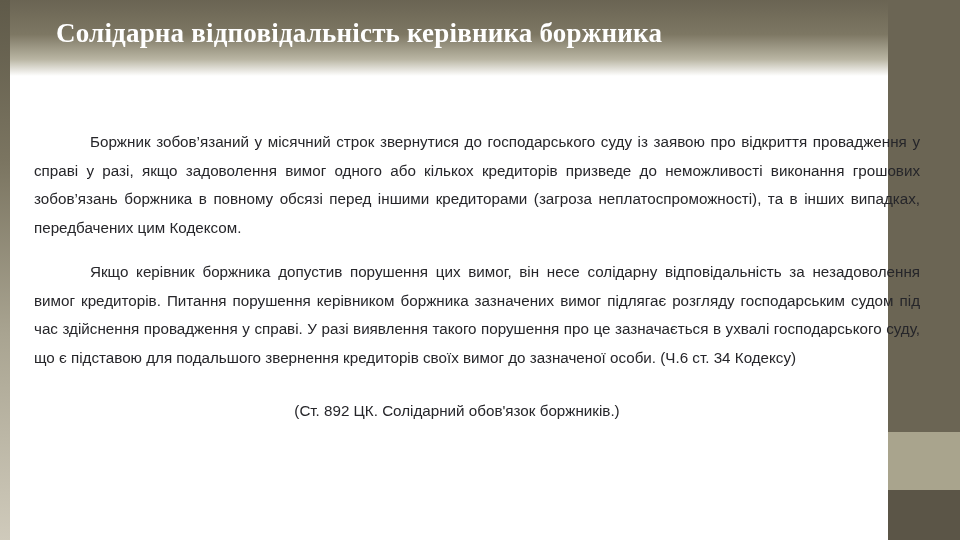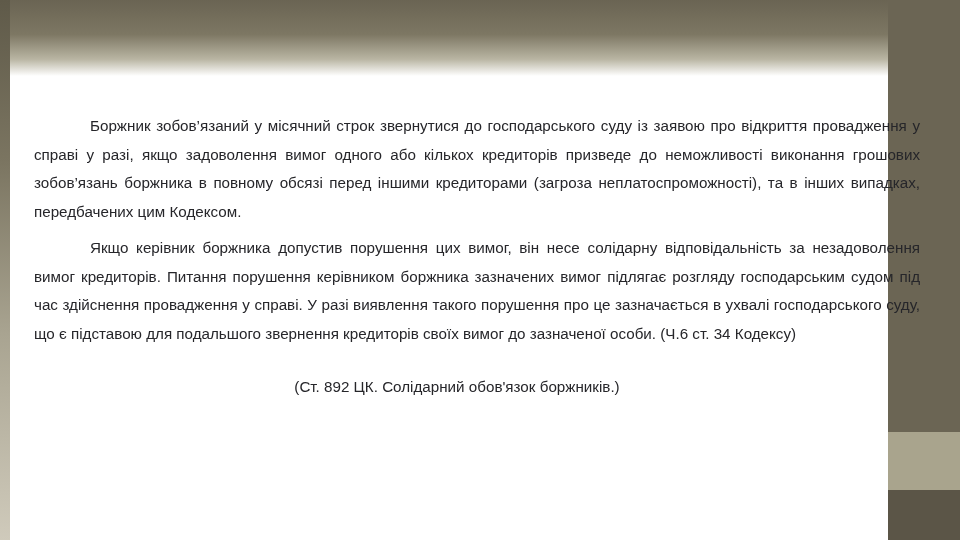--- a/index.html
+++ b/index.html
@@ -77,21 +77,21 @@
     top: 112px;
     width: 886px;
   }
   .para {
     color: #26262a;
     font-size: 15.2px;
     line-height: 28.5px;
     text-align: justify;
     text-justify: inter-word;
     text-indent: 56px;
-    margin: 0 0 8px 0;
+    margin: 16px 0 8px 0;
   }
   .para:last-of-type { margin-bottom: 0; }
 
   .closing {
     margin-top: 26px;
     color: #26262a;
     font-size: 15.2px;
     line-height: 26px;
     text-align: center;
     text-indent: 0;
@@ -105,20 +105,21 @@
 
   <div class="band-top"></div>
   <div class="band-left"></div>
 
   <div class="right-col">
     <div class="seg seg1"></div>
     <div class="seg seg2"></div>
     <div class="seg seg3"></div>
   </div>
 
+  <div class="title">Солідарна відповідальність керівника боржника</div>
 
   <div class="body-area">
     <p class="para">Боржник зобов’язаний у місячний строк звернутися до господарського суду із заявою про відкриття провадження у справі у разі, якщо задоволення вимог одного або кількох кредиторів призведе до неможливості виконання грошових зобов’язань боржника в повному обсязі перед іншими кредиторами (загроза неплатоспроможності), та в інших випадках, передбачених цим Кодексом.</p>
     <p class="para">Якщо керівник боржника допустив порушення цих вимог, він несе солідарну відповідальність за незадоволення вимог кредиторів. Питання порушення керівником боржника зазначених вимог підлягає розгляду господарським судом під час здійснення провадження у справі. У разі виявлення такого порушення про це зазначається в ухвалі господарського суду, що є підставою для подальшого звернення кредиторів своїх вимог до зазначеної особи. (Ч.6 ст. 34 Кодексу)</p>
     <p class="para closing">(Ст. 892 ЦК. Солідарний обов'язок боржників.)</p>
   </div>
 
 </div>
 
 </body></html>

